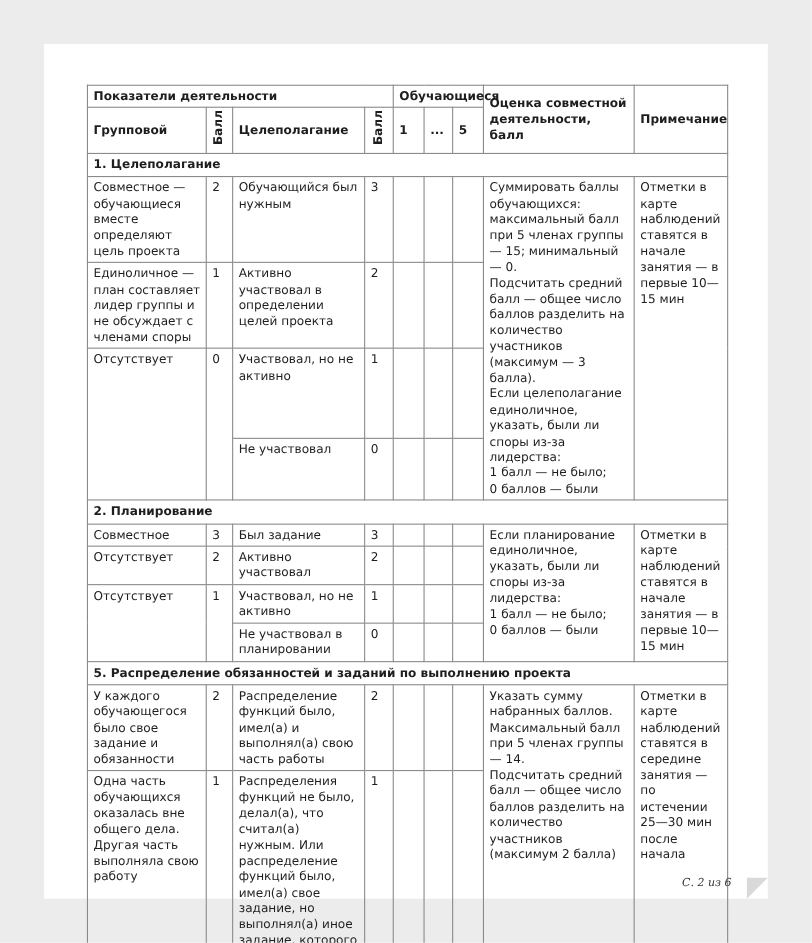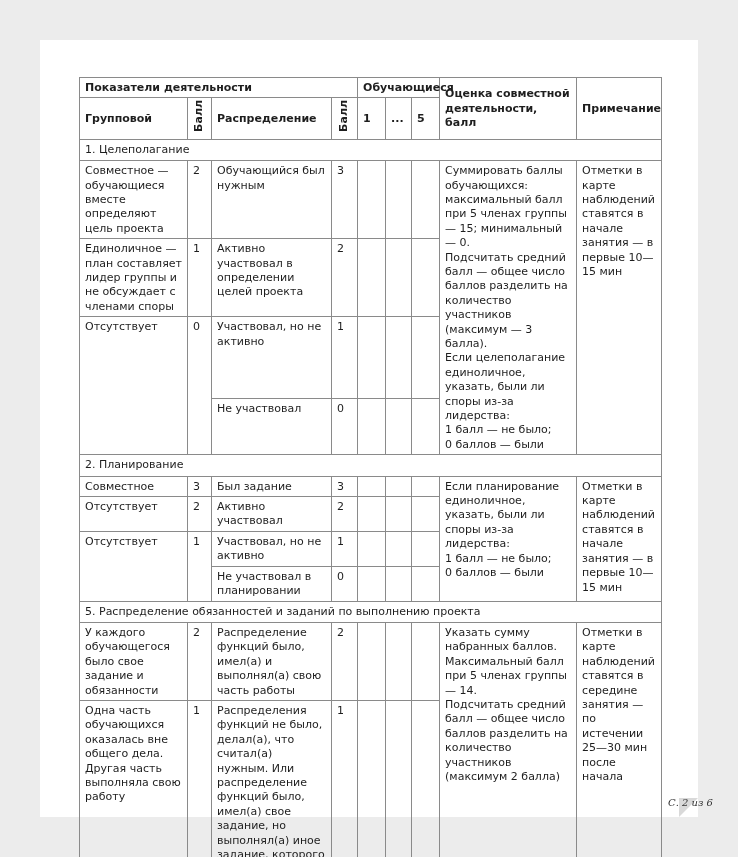--- a/index.html
+++ b/index.html
@@ -11,24 +11,24 @@
   table { position:absolute; left:79px; top:77px; border-collapse:collapse; table-layout:fixed;
           width:582px; font-size:11px; line-height:14.4px; }
   td, th { border:1px solid #8a8a8a; vertical-align:top; padding:3px 5px 2px 5px; text-align:left; font-weight:normal; }
   th, .b { font-weight:bold; }
   .hdr-top { height:14px; }
   .hdr-sub { height:31px; vertical-align:middle; }
   .vert { writing-mode:vertical-rl; transform:rotate(180deg); font-weight:bold; text-align:left;
           padding:0; margin:0 auto; display:inline-block; }
   .vcell { vertical-align:middle; text-align:center; padding:2px 0; }
   .mid { vertical-align:middle; }
-  .sec td { font-weight:normal; padding-top:3px; padding-bottom:3px; }
+  .sec td { font-weight:bold; padding-top:3px; padding-bottom:3px; }
   .pl { white-space:pre-line; }
   .pagenum { position:absolute; left:620px; top:797px; font-family:"DejaVu Serif", "Liberation Serif", serif;
-             font-style:italic; font-size:10px; color:#333;margin-left:48px; }
+             font-style:italic; font-size:10px; color:#333; }
 </style>
 </head>
 <body>
 
 <div class="page"></div>
 <div class="fold"></div>
 
 <table>
   <colgroup>
     <col style="width:108px">
@@ -44,21 +44,21 @@
   <tbody>
       <tr>
     <th colspan="4" class="hdr-top">Показатели деятельности</th>
     <th colspan="3" class="hdr-top">Обучающиеся</th>
     <th rowspan="2" class="mid">Оценка совместной деятельности, балл</th>
     <th rowspan="2" class="mid">Примечание</th>
   </tr>
   <tr>
     <th class="hdr-sub">Групповой</th>
     <th class="vcell"><span class="vert">Балл</span></th>
-    <th class="hdr-sub">Распределение</th>
+    <th class="hdr-sub">Целеполагание</th>
     <th class="vcell"><span class="vert">Балл</span></th>
     <th class="hdr-sub">1</th>
     <th class="hdr-sub">...</th>
     <th class="hdr-sub">5</th>
   </tr>
 
   <tr class="sec">
     <td colspan="9">1. Целеполагание</td>
   </tr>
   <tr style="height:62px">

